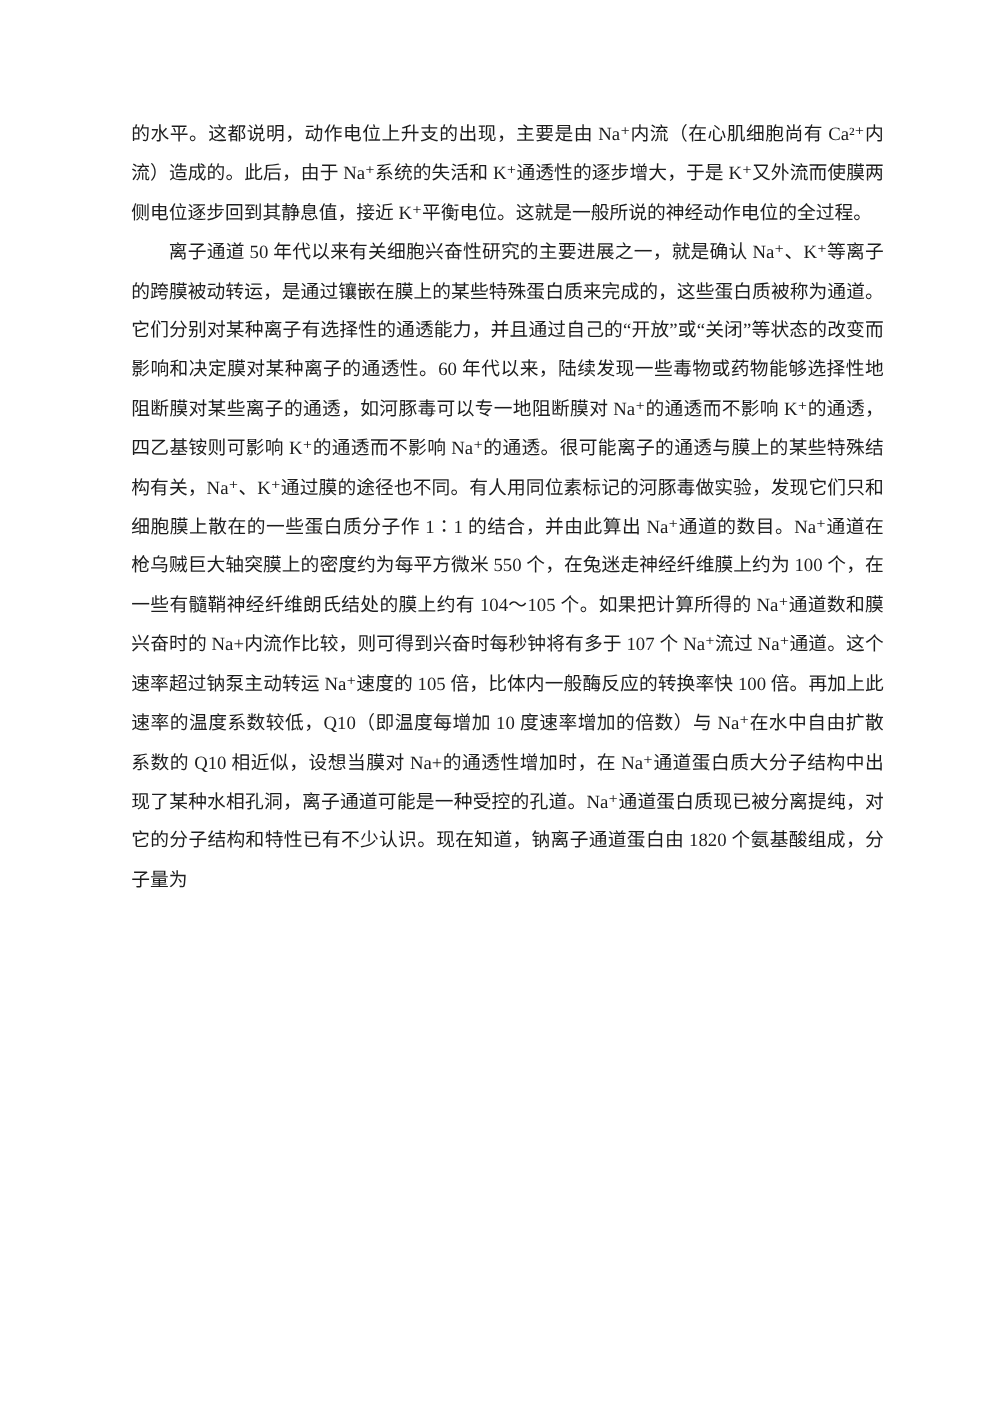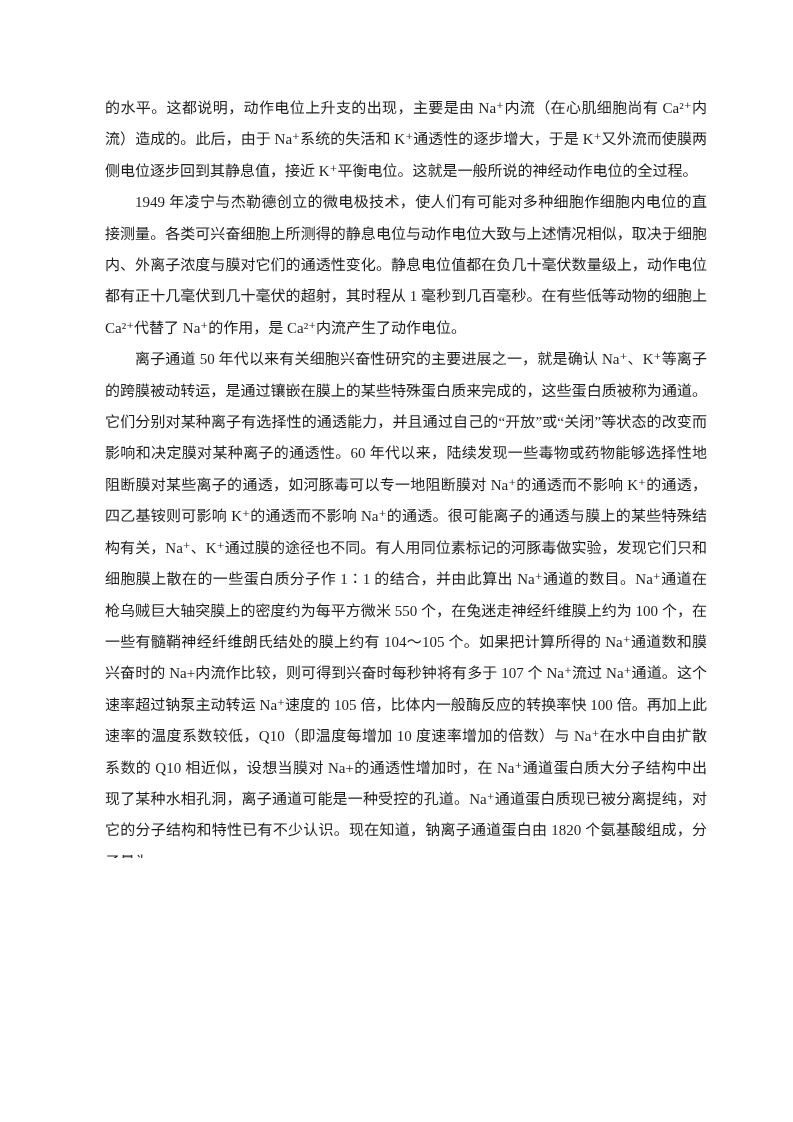--- a/index.html
+++ b/index.html
@@ -29,16 +29,15 @@
   .doc-body p.indent {
     text-indent: 2em;
   }
 </style>
 </head>
 <body>
 
 <div class="page">
   <div class="doc-body">
     <p>的水平。这都说明，动作电位上升支的出现，主要是由 Na⁺内流（在心肌细胞尚有 Ca²⁺内流）造成的。此后，由于 Na⁺系统的失活和 K⁺通透性的逐步增大，于是 K⁺又外流而使膜两侧电位逐步回到其静息值，接近 K⁺平衡电位。这就是一般所说的神经动作电位的全过程。</p>
-    <p class="indent">1949 年凌宁与杰勒德创立的微电极技术，使人们有可能对多种细胞作细胞内电位的直接测量。各类可兴奋细胞上所测得的静息电位与动作电位大致与上述情况相似，取决于细胞内、外离子浓度与膜对它们的通透性变化。静息电位值都在负几十毫伏数量级上，动作电位都有正十几毫伏到几十毫伏的超射，其时程从 1 毫秒到几百毫秒。在有些低等动物的细胞上 Ca²⁺代替了 Na⁺的作用，是 Ca²⁺内流产生了动作电位。</p>
     <p class="indent">离子通道 50 年代以来有关细胞兴奋性研究的主要进展之一，就是确认 Na⁺、K⁺等离子的跨膜被动转运，是通过镶嵌在膜上的某些特殊蛋白质来完成的，这些蛋白质被称为通道。它们分别对某种离子有选择性的通透能力，并且通过自己的“开放”或“关闭”等状态的改变而影响和决定膜对某种离子的通透性。60 年代以来，陆续发现一些毒物或药物能够选择性地阻断膜对某些离子的通透，如河豚毒可以专一地阻断膜对 Na⁺的通透而不影响 K⁺的通透，四乙基铵则可影响 K⁺的通透而不影响 Na⁺的通透。很可能离子的通透与膜上的某些特殊结构有关，Na⁺、K⁺通过膜的途径也不同。有人用同位素标记的河豚毒做实验，发现它们只和细胞膜上散在的一些蛋白质分子作 1∶1 的结合，并由此算出 Na⁺通道的数目。Na⁺通道在枪乌贼巨大轴突膜上的密度约为每平方微米 550 个，在兔迷走神经纤维膜上约为 100 个，在一些有髓鞘神经纤维朗氏结处的膜上约有 104～105 个。如果把计算所得的 Na⁺通道数和膜兴奋时的 Na+内流作比较，则可得到兴奋时每秒钟将有多于 107 个 Na⁺流过 Na⁺通道。这个速率超过钠泵主动转运 Na⁺速度的 105 倍，比体内一般酶反应的转换率快 100 倍。再加上此速率的温度系数较低，Q10（即温度每增加 10 度速率增加的倍数）与 Na⁺在水中自由扩散系数的 Q10 相近似，设想当膜对 Na+的通透性增加时，在 Na⁺通道蛋白质大分子结构中出现了某种水相孔洞，离子通道可能是一种受控的孔道。Na⁺通道蛋白质现已被分离提纯，对它的分子结构和特性已有不少认识。现在知道，钠离子通道蛋白由 1820 个氨基酸组成，分子量为</p>
   </div>
 </div>
 
 </body></html>

